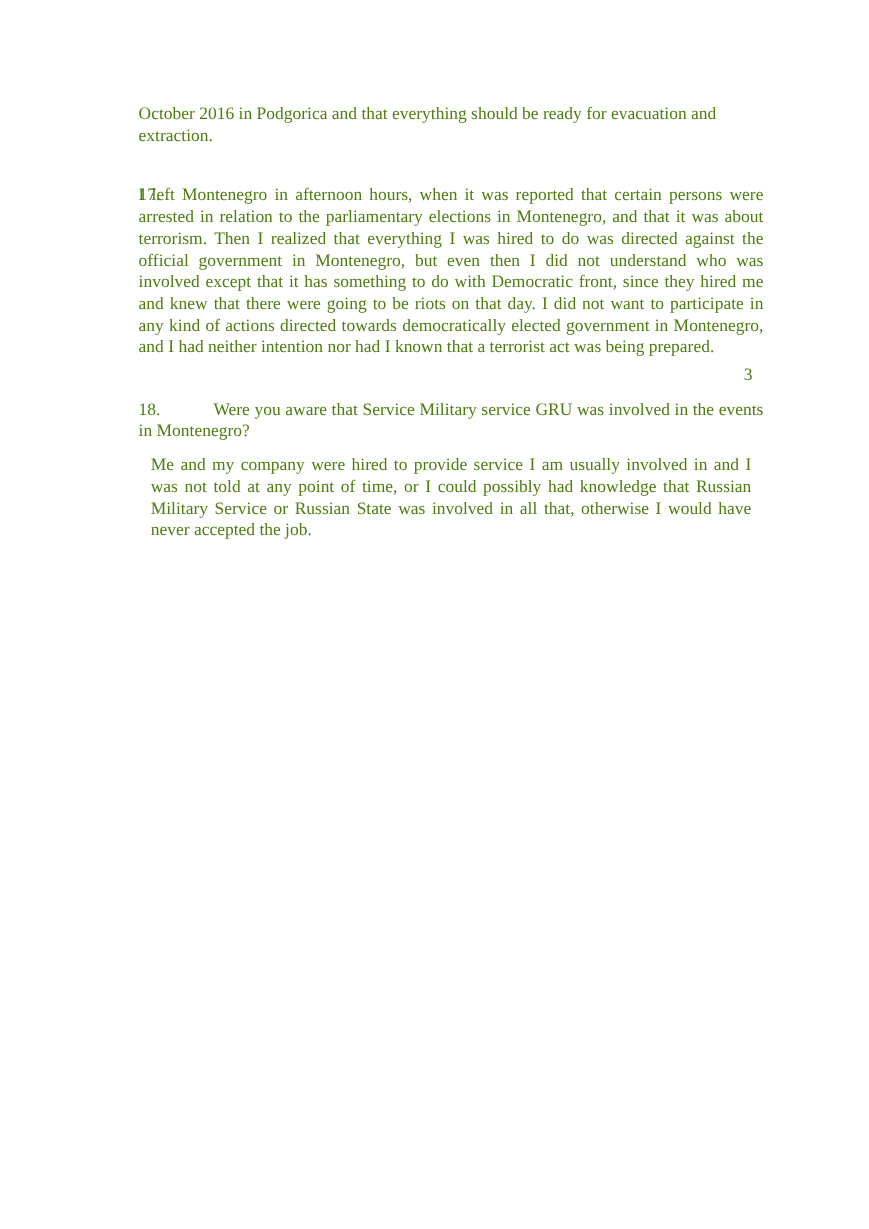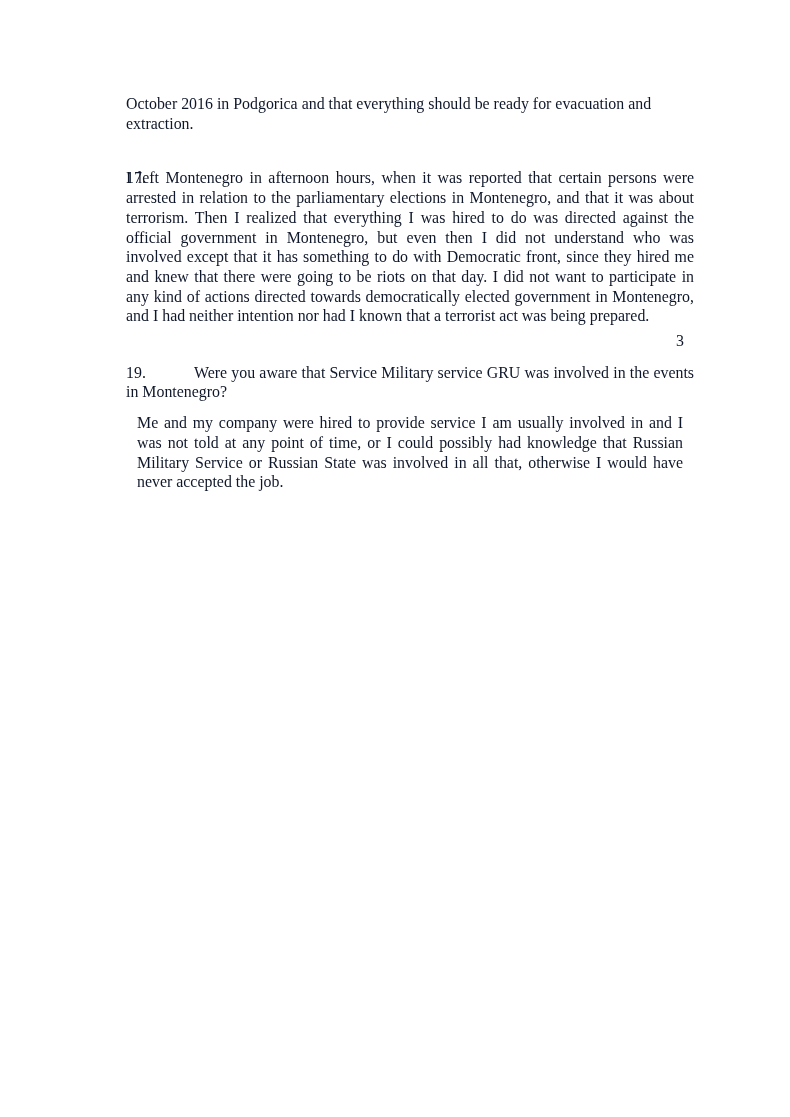--- a/index.html
+++ b/index.html
@@ -12,21 +12,21 @@
     width: 790px;
     height: 1117px;
     background: #ffffff;
     overflow: hidden;
   }
   .content {
     position: absolute;
     left: 126px;
     top: 94px;
     width: 568px;
-    color: #0f172a;
+    color: #4d7c0f;
     font-family: "Liberation Serif", serif;
     font-size: 15.9px;
     line-height: 19.7px;
   }
   .para-continuation {
     margin: 0;
     text-align: left;
   }
   .question-hanging {
     position: relative;
@@ -71,19 +71,19 @@
 
     <div class="question-hanging">
       <span class="q-num">17.</span>
     </div>
 
     <p class="answer-para">I left Montenegro in afternoon hours, when it was reported that certain persons were arrested in relation to the parliamentary elections in Montenegro, and that it was about terrorism. Then I realized that everything I was hired to do was directed against the official government in Montenegro, but even then I did not understand who was involved except that it has something to do with Democratic front, since they hired me and knew that there were going to be riots on that day. I did not want to participate in any kind of actions directed towards democratically elected government in Montenegro, and I had neither intention nor had I known that a terrorist act was being prepared.</p>
 
     <p class="page-number-line">3</p>
 
     <p class="question-inline">
-      <span class="q-num-tab">19.</span><span>Were you aware that Service Military service GRU was involved in the events in Montenegro?</span>
+      <span class="q-num-tab">18.</span><span>Were you aware that Service Military service GRU was involved in the events in Montenegro?</span>
     </p>
 
     <p class="answer-para-tight">Me and my company were hired to provide service I am usually involved in and I was not told at any point of time, or I could possibly had knowledge that Russian Military Service or Russian State was involved in all that, otherwise I would have never accepted the job.</p>
 
   </div>
 </div>
 
 </body></html>

